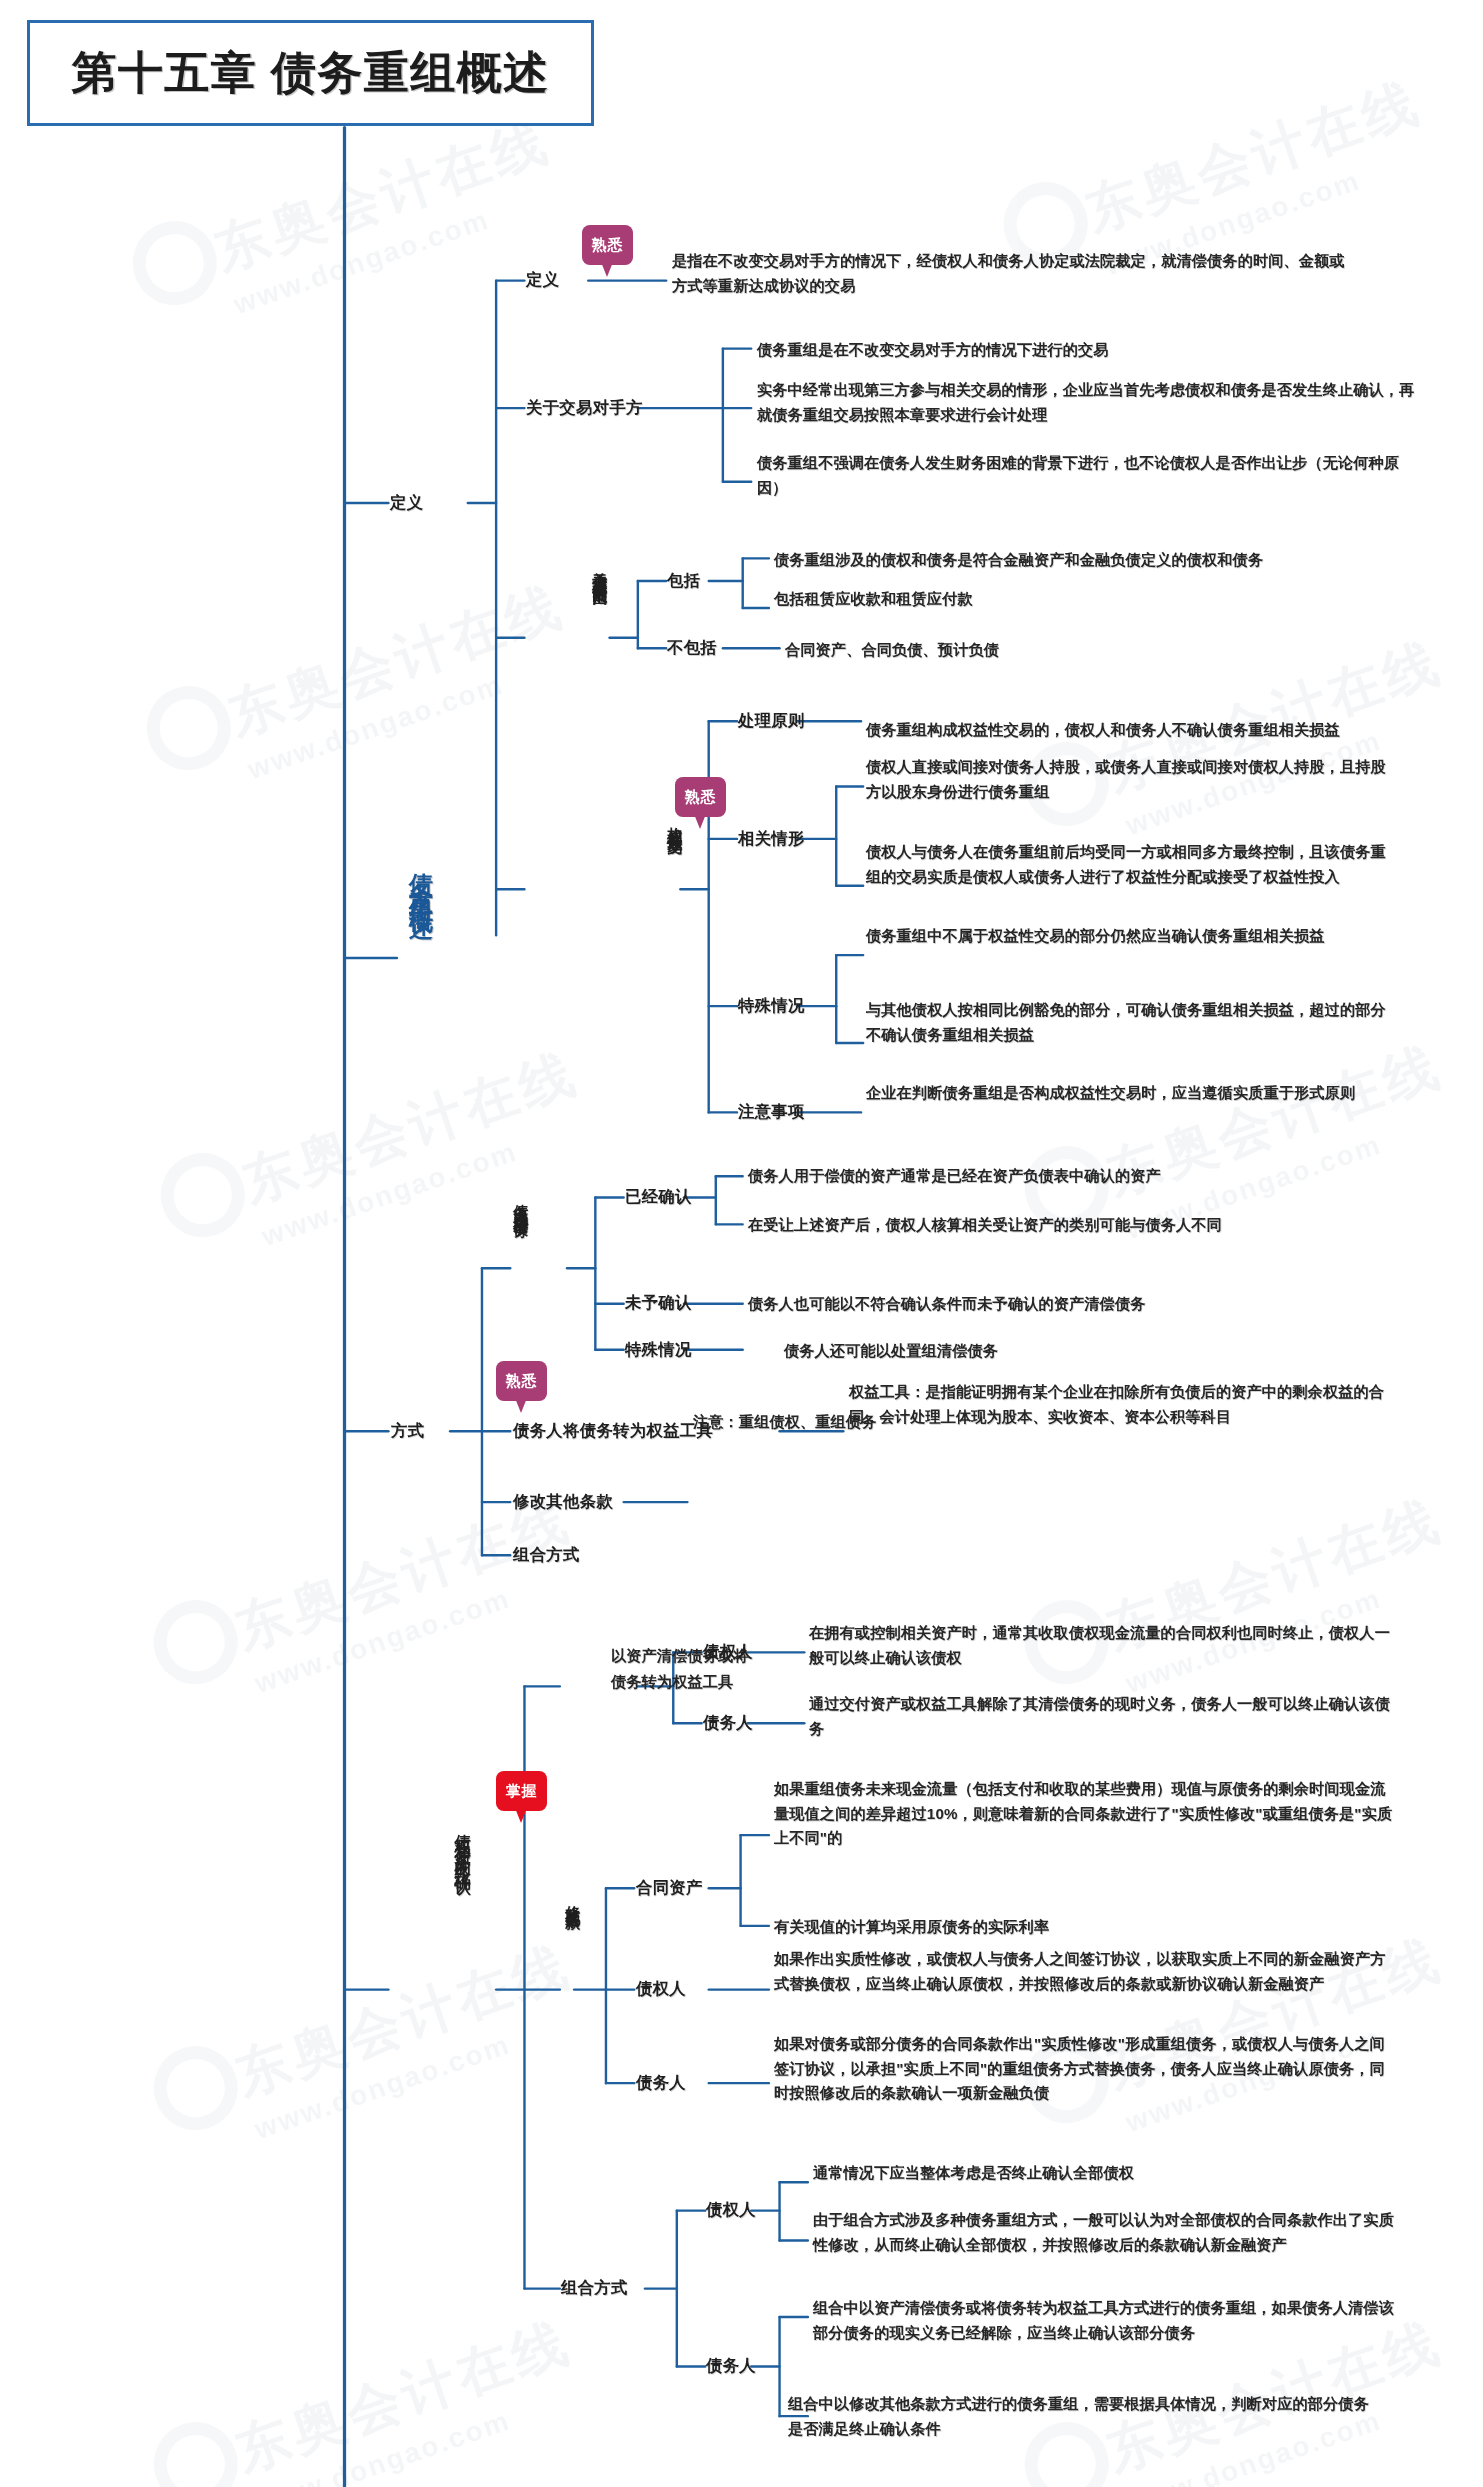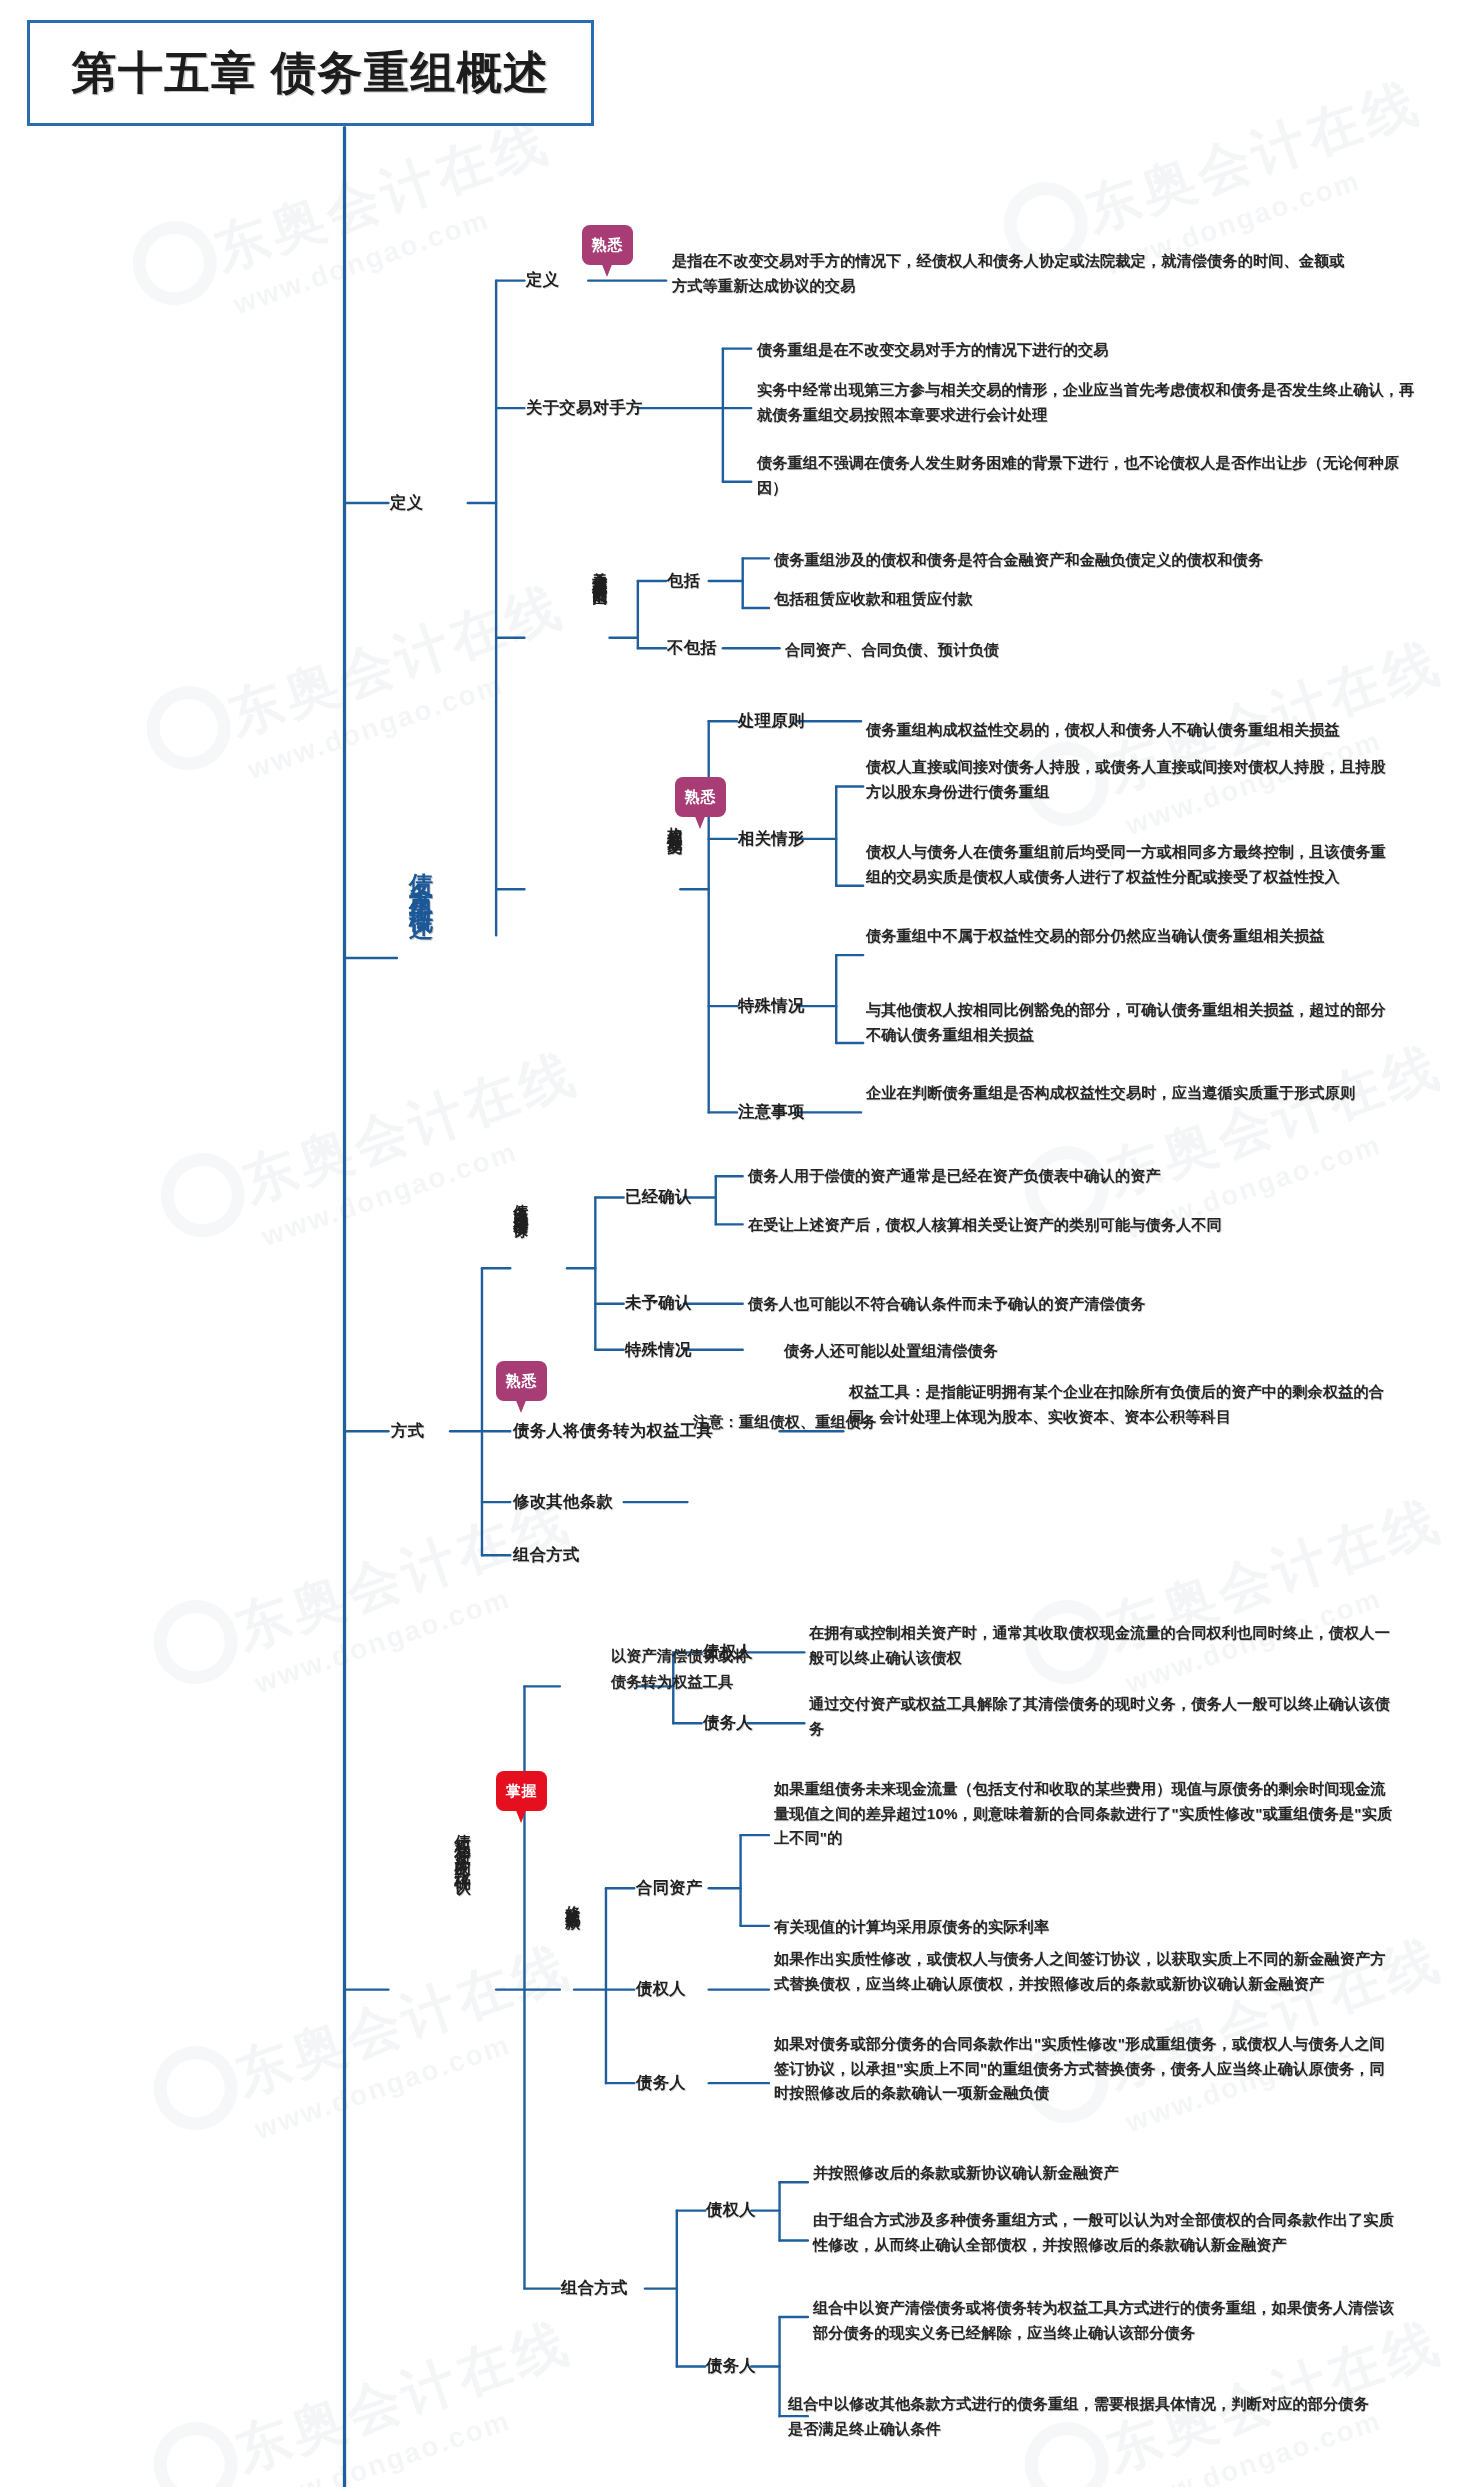--- a/index.html
+++ b/index.html
@@ -326,19 +326,19 @@
 
 <div class="lbl" style="left:636px; top:1978px;">债权人</div>
 <div class="node" style="left:774px; top:1947px; width:624px;">如果作出实质性修改，或债权人与债务人之间签订协议，以获取实质上不同的新金融资产方式替换债权，应当终止确认原债权，并按照修改后的条款或新协议确认新金融资产</div>
 
 <div class="lbl" style="left:636px; top:2072px;">债务人</div>
 <div class="node" style="left:774px; top:2032px; width:624px;">如果对债务或部分债务的合同条款作出"实质性修改"形成重组债务，或债权人与债务人之间签订协议，以承担"实质上不同"的重组债务方式替换债务，债务人应当终止确认原债务，同时按照修改后的条款确认一项新金融负债</div>
 
 <div class="lbl" style="left:561px; top:2277px;">组合方式</div>
 
 <div class="lbl" style="left:706px; top:2199px;">债权人</div>
-<div class="node" style="left:813px; top:2161px; width:595px;">并按照修改后的条款或新协议确认新金融资产</div>
+<div class="node" style="left:813px; top:2161px; width:595px;">通常情况下应当整体考虑是否终止确认全部债权</div>
 <div class="node" style="left:813px; top:2208px; width:595px;">由于组合方式涉及多种债务重组方式，一般可以认为对全部债权的合同条款作出了实质性修改，从而终止确认全部债权，并按照修改后的条款确认新金融资产</div>
 
 <div class="lbl" style="left:706px; top:2355px;">债务人</div>
 <div class="node" style="left:813px; top:2296px; width:595px;">组合中以资产清偿债务或将债务转为权益工具方式进行的债务重组，如果债务人清偿该部分债务的现实义务已经解除，应当终止确认该部分债务</div>
 <div class="node" style="left:788px; top:2392px; width:595px;">组合中以修改其他条款方式进行的债务重组，需要根据具体情况，判断对应的部分债务是否满足终止确认条件</div>
 
 
 </body></html>

